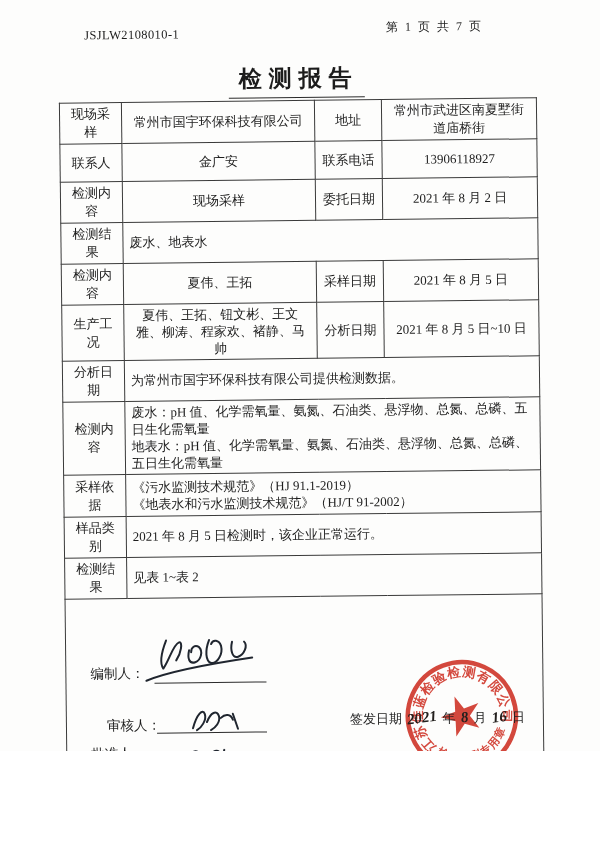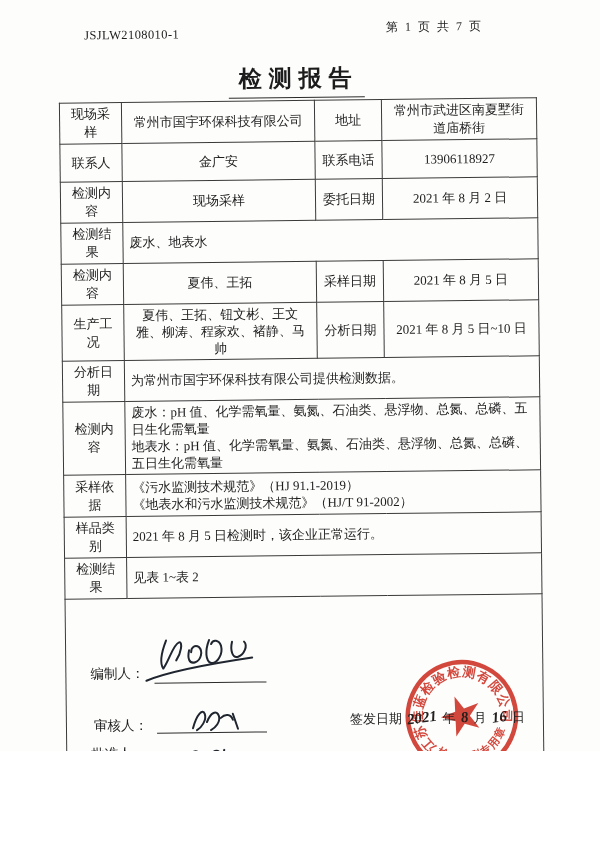--- a/index.html
+++ b/index.html
@@ -148,21 +148,21 @@
           <span class="sig-label" style="left:24px;top:66px">编制人：</span>
           <div class="sig-line" style="left:88px;top:84px;width:112px"></div>
           <svg class="sig-svg" style="left:76px;top:28px" width="120" height="58" viewBox="0 0 120 58">
             <path d="M4,54 C24,46 66,38 110,32"></path>
             <path d="M24,14 C20,24 17,36 21,42 C27,34 31,18 37,16 C41,15 39,27 34,34"></path>
             <path d="M47,24 C45,32 47,38 53,36 C59,34 61,25 57,21 C53,18 49,21 49,26"></path>
             <path d="M67,14 C63,24 63,35 69,37 C75,38 81,28 79,20 C77,14 71,13 69,18"></path>
             <path d="M90,16 C88,24 90,33 96,31 C102,29 106,20 102,16"></path>
           </svg>
 
-          <span class="sig-label" style="left:27px;top:118px">审核人：</span>
+          <span class="sig-label" style="left:40px;top:118px">审核人：</span>
           <div class="sig-line" style="left:90px;top:134px;width:110px"></div>
           <svg class="sig-svg" style="left:116px;top:104px" width="62" height="32" viewBox="0 0 62 32">
             <path d="M10,26 C14,12 20,6 22,12 C24,18 18,26 14,28"></path>
             <path d="M24,20 C28,10 34,8 36,14 C38,20 32,26 28,28"></path>
             <path d="M38,16 C42,12 48,12 50,18"></path>
             <path d="M50,12 L55,27"></path>
           </svg>
 
           <span class="sig-label" style="left:24px;top:146px">批准人：</span>
           <div class="sig-line" style="left:90px;top:177px;width:110px"></div>

